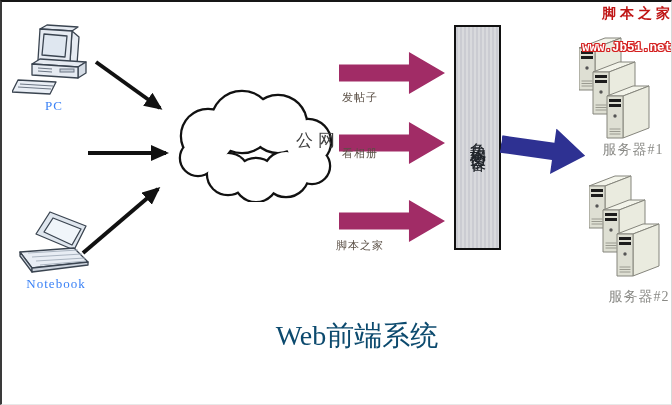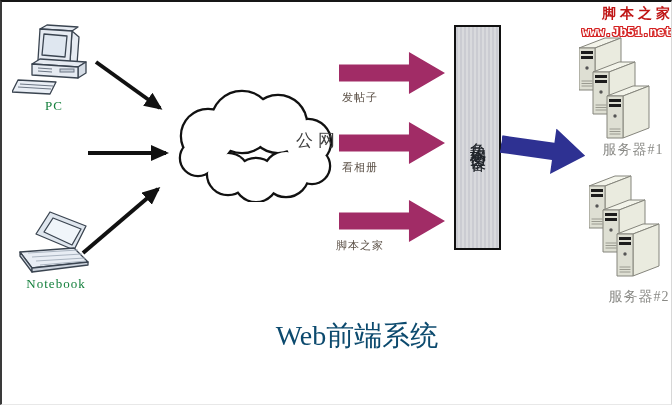--- a/index.html
+++ b/index.html
@@ -6,39 +6,39 @@
   .canvas{
     position:relative; width:672px; height:405px; background:#ffffff;
     border-top:2px solid #161616; border-left:2px solid #3a3a3a;
     border-right:1px solid #d8d8d8; border-bottom:1px solid #e8e8e8;
     box-sizing:border-box; overflow:hidden;
     font-family:"Liberation Serif","DejaVu Serif",serif;
   }
   .abs{position:absolute;}
   
   .client{position:absolute; display:flex; flex-direction:column; align-items:center;}
-  .client-label{font-size:13px; color:#15803d; margin-top:2px; letter-spacing:1px;}
+  .client-label{font-size:13px; color:#3b82f6; margin-top:2px; letter-spacing:1px;}
   .client-pc{left:8px; top:20px; width:88px;}
   .client-mac{left:4px; top:114px; width:88px;}
   .client-notebook{left:12px; top:208px; width:84px;align-items:center;}
   
   .connectors{left:70px; top:45px;}
   
   .cloud-svg{left:170px; top:80px;}
   .cloud-label{left:170px; top:127px; width:168px; text-align:right;
     font-size:17px; letter-spacing:5px; color:#3f3f3f;}
   
   .block-arrow{position:absolute; width:106px; height:42px;
     clip-path:polygon(0 30%, 66% 30%, 66% 0%, 100% 50%, 66% 100%, 66% 70%, 0 70%);}
   .req1{left:337px; top:50px;}
   .req2{left:337px; top:120px;}
   .req3{left:337px; top:198px;}
   .req-label{position:absolute; font-size:11px; color:#5a4f45; letter-spacing:1px;}
   .req-label1{left:340px; top:88px;}
-  .req-label2{left:340px; top:158px;}
+  .req-label2{left:340px; top:144px;}
   .req-label3{left:334px; top:236px;}
   
   .lb{left:452px; top:23px; width:47px; height:225px; box-sizing:border-box;
     border:2px solid #111;
     background:repeating-linear-gradient(90deg,#cbccd2 0px,#cbccd2 2px,#d9dadd 2px,#d9dadd 4px);
     display:flex; align-items:center; justify-content:center;}
   .lb-text{writing-mode:vertical-rl; font-size:16px; color:#20242a; letter-spacing:3px;}
   
   .dispatch{left:499px; top:119px; width:85px; height:46px;
     transform:rotate(8deg); transform-origin:0 50%;
@@ -53,21 +53,21 @@
   
   .title{left:160px; top:315px; width:390px; text-align:center;
     font-size:28px; font-weight:normal; color:#0c4a6e;
     font-family:"Liberation Serif","DejaVu Serif",serif;}
   
   .logo{left:580px; top:3px; width:90px; z-index:10;}
   .logo-brand-row{display:flex; align-items:center; gap:20px;}
   .logo-square{width:8px; height:8px; background:#cc1a1a; display:inline-block;}
   .logo-brand{font-size:14px; font-weight:bold; color:#c01616; letter-spacing:4px;
     font-family:"Liberation Sans","DejaVu Sans",sans-serif; white-space:nowrap;}
-  .logo-url{margin-top:3px; font-family:"Liberation Mono","DejaVu Sans Mono",monospace;
+  .logo-url{margin-top:18px; font-family:"Liberation Mono","DejaVu Sans Mono",monospace;
     font-size:12.5px; font-weight:bold; color:#ffffff; white-space:nowrap;
     text-shadow:-1px 0 #d42020, 1px 0 #d42020, 0 -1px #d42020, 0 1px #d42020,
                 -1px -1px #d42020, 1px 1px #d42020, -1px 1px #d42020, 1px -1px #d42020;}
 </style>
 </head>
 <body>
 
 <div class="canvas">
 
   <svg width="0" height="0" style="position:absolute" aria-hidden="true">

